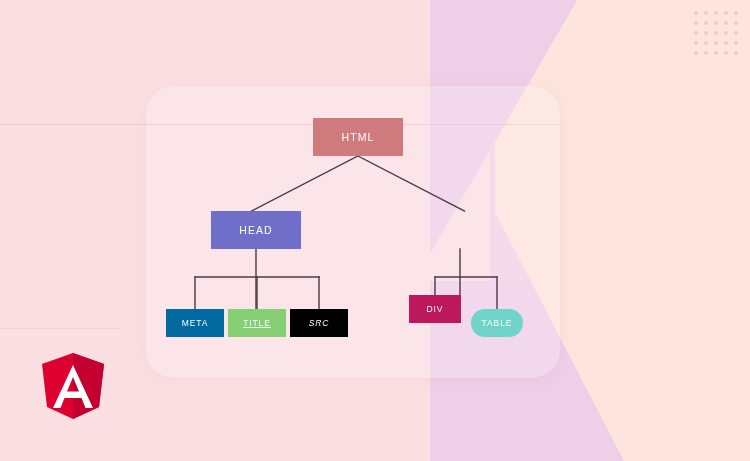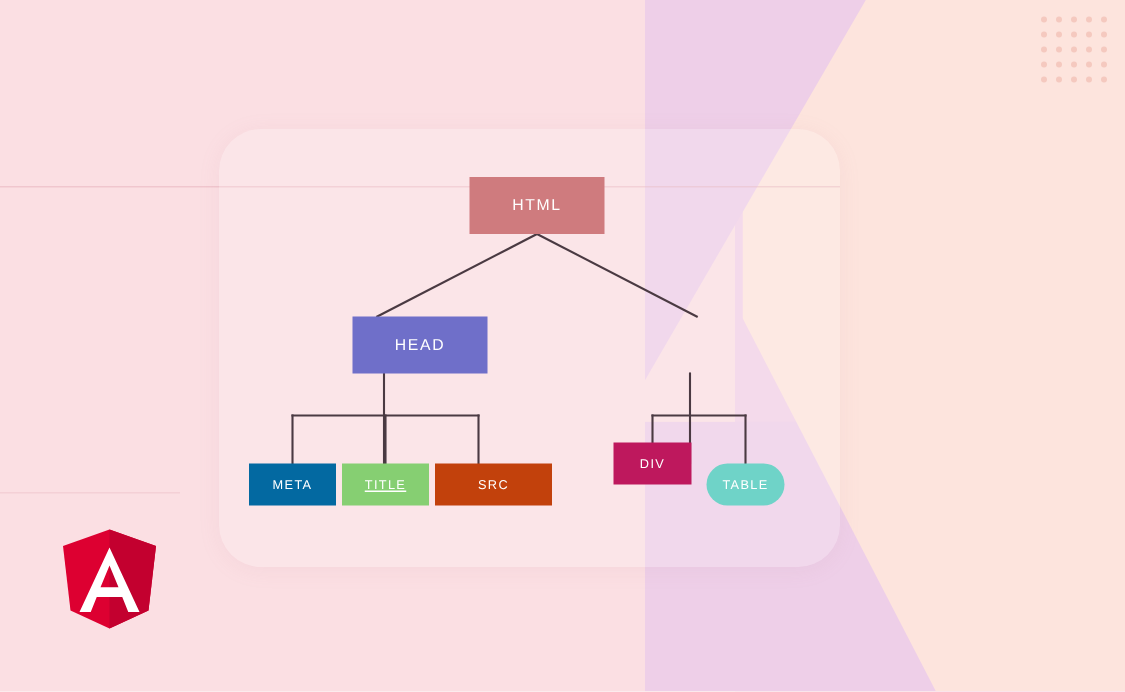--- a/index.html
+++ b/index.html
@@ -196,34 +196,34 @@
         <line x1="314" y1="163" x2="314" y2="223" stroke="#4a3a42" stroke-width="1.4" stroke-linecap="square"></line>
         <line x1="289" y1="191" x2="351" y2="191" stroke="#4a3a42" stroke-width="1.4" stroke-linecap="square"></line>
         <line x1="289" y1="191" x2="289" y2="223" stroke="#4a3a42" stroke-width="1.4" stroke-linecap="square"></line>
         <line x1="351" y1="191" x2="351" y2="223" stroke="#4a3a42" stroke-width="1.4" stroke-linecap="square"></line>
       </svg>
 
     <div class="node node-root n-html" style="left: 167px; top: 32px; width: 90px; height: 38px; background-color: rgb(207, 123, 126); color: rgb(255, 255, 255);">
       <span>HTML</span>
     </div>
 
-    <div class="node node-branch n-head" style="left: 65px; top: 125px; width: 90px; height: 38px; background-color: rgb(111, 111, 201); color: rgb(255, 255, 255); margin-left: 24px;">
+    <div class="node node-branch n-head" style="left: 65px; top: 125px; width: 90px; height: 38px; background-color: rgb(111, 111, 201); color: rgb(255, 255, 255);">
       <span>HEAD</span>
     </div>
 
 
     <div class="node node-leaf n-meta" style="left: 20px; top: 223px; width: 58px; height: 28px; background-color: #0369a1; color: rgb(255, 255, 255);">
       <span>META</span>
     </div>
 
     <div class="node node-leaf n-title" style="left: 82px; top: 223px; width: 58px; height: 28px; background-color: rgb(134, 207, 114); color: rgb(255, 255, 255);">
       <span>TITLE</span>
     </div>
 
-    <div class="node node-leaf n-src" style="left: 144px; top: 223px; width: 78px; height: 28px; background-color: #c2410c; color: rgb(255, 255, 255);">
+    <div class="node node-leaf n-src" style="left: 144px; top: 223px; width: 58px; height: 28px; background-color: #000000; color: rgb(255, 255, 255); font-style: italic;">
       <span>SRC</span>
     </div>
 
     <div class="node node-leaf n-div" style="left: 263px; top: 209px; width: 52px; height: 28px; background-color: #be185d; color: rgb(255, 255, 255);">
       <span>DIV</span>
     </div>
 
     <div class="node node-leaf n-table" style="left: 325px; top: 223px; width: 52px; height: 28px; background-color: rgb(111, 211, 200); color: rgb(255, 255, 255); border-radius: 14px;">
       <span>TABLE</span>
     </div>

